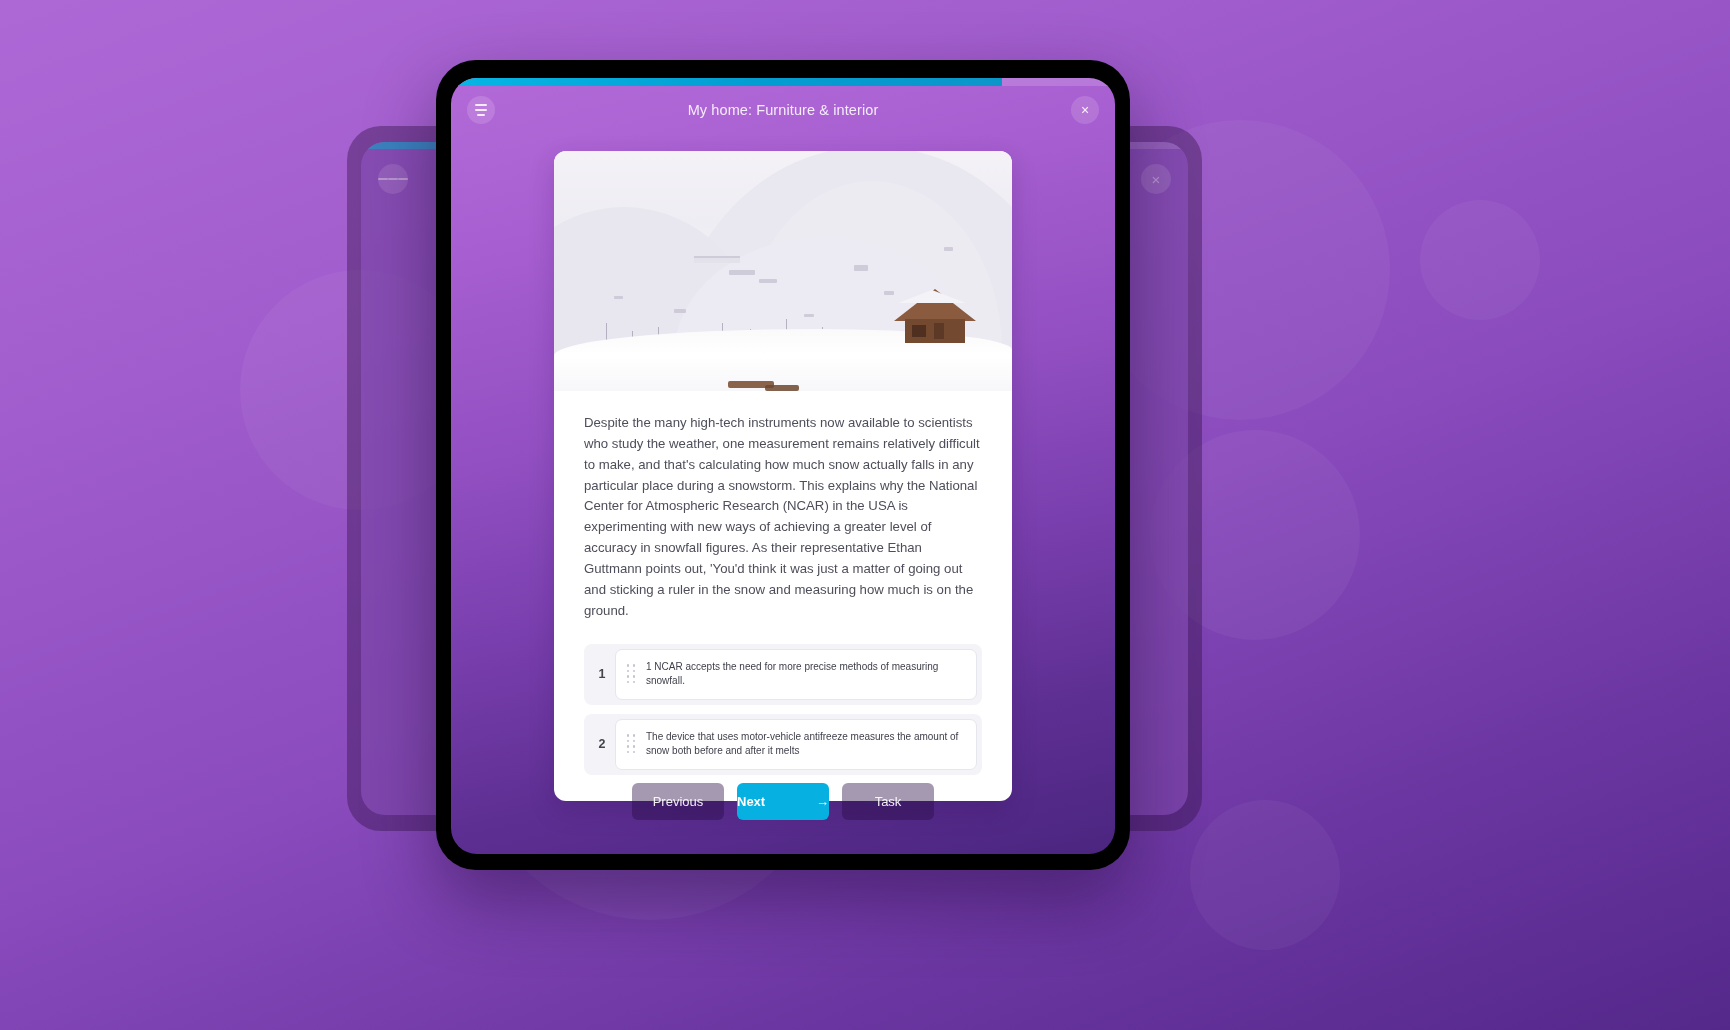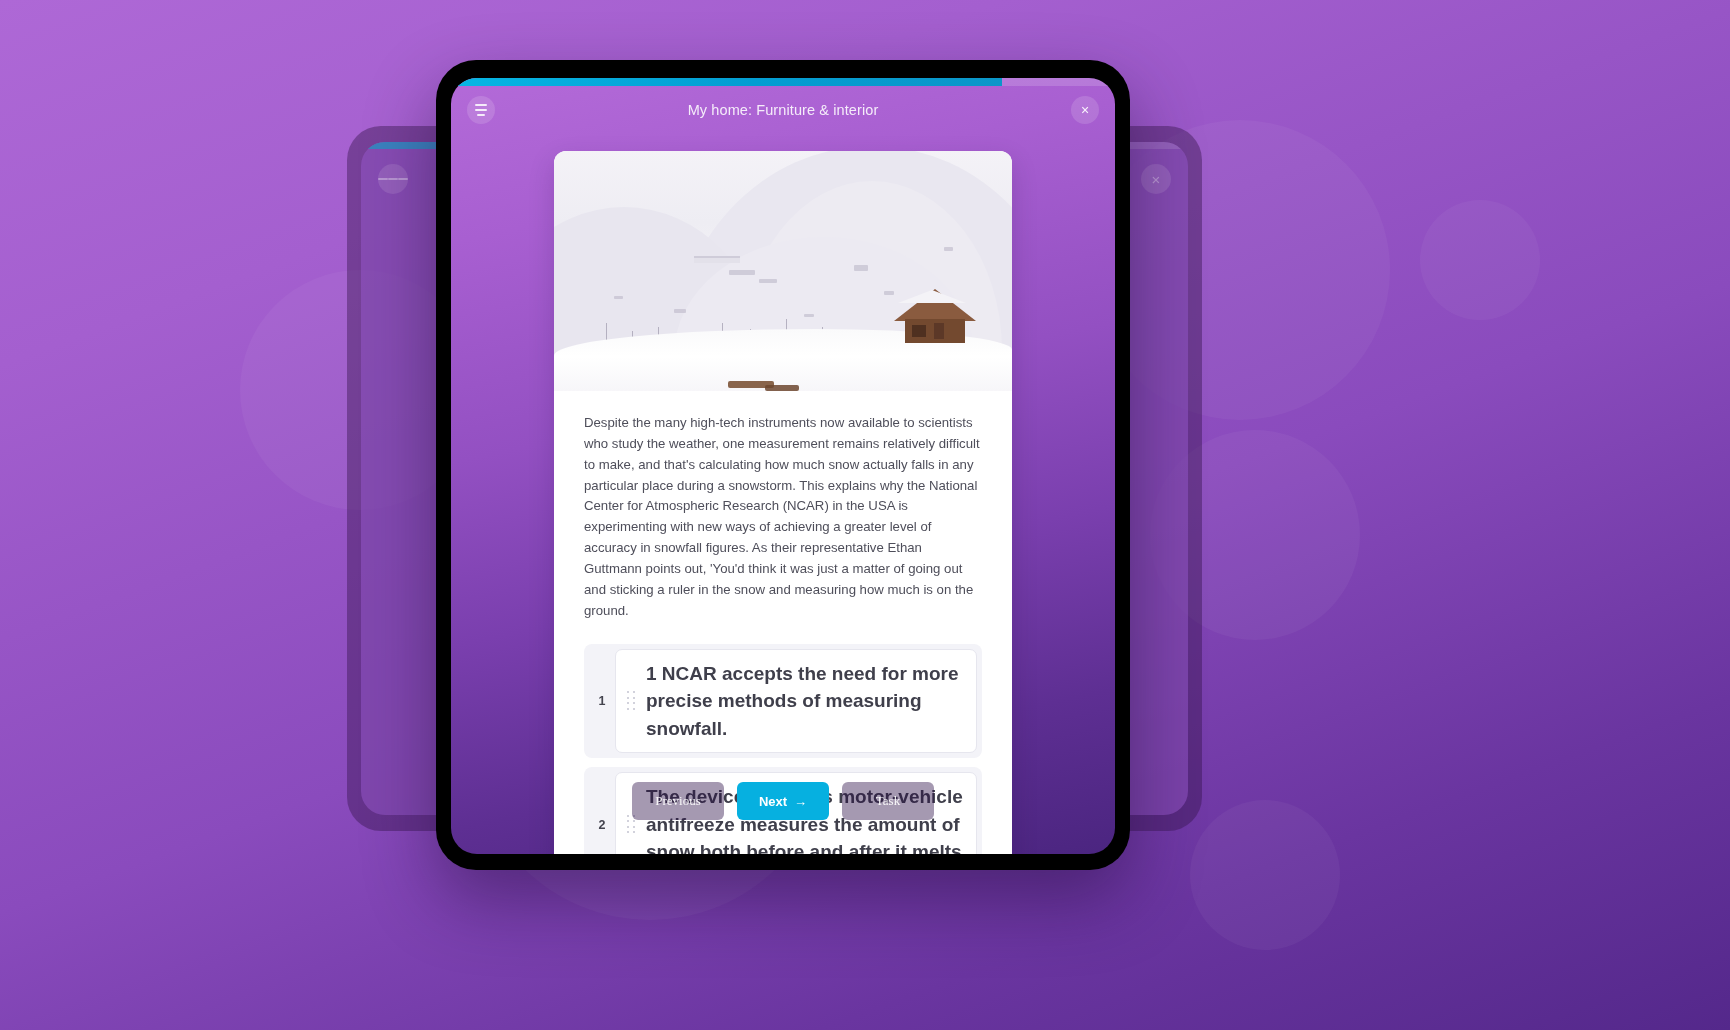--- a/index.html
+++ b/index.html
@@ -296,24 +296,23 @@
     justify-content: center;
     cursor: grab;
   }
   .drag-handle i {
     display: block;
     width: 2.2px; height: 2.2px;
     background: #c3c3d0;
     border-radius: 50%;
   }
   .order-text {
-    font-size: 19px;
+    font-size: 10px;
     line-height: 1.45;
     color: #3f3f4b;
-    font-weight: bold;
   }
 
   
   #footer-actions {
     position: absolute;
     left: 0; right: 0;
     bottom: 34px;
     display: flex;
     justify-content: center;
     gap: 13px;
@@ -324,29 +323,28 @@
     border-radius: 6px;
     font-size: 13px;
     padding: 11px 0;
     width: 92px;
     cursor: pointer;
     font-family: "Liberation Sans", sans-serif;
   }
   #btn-previous, #btn-skip {
     background: rgba(40, 12, 70, 0.42);
     color: rgba(255,255,255,0.92);
-    font-family: Liberation Serif, serif;
   }
   #btn-next {
     background: #06b0e0;
     color: #ffffff;
     font-weight: bold;
     display: flex;
     align-items: center;
-    justify-content: center;
+    justify-content: space-between;
     gap: 7px;
   }
   #btn-next .arrow { font-size: 13px; line-height: 1; }
 </style>
 </head>
 <body>
 
 <div id="backdrop">
 
   <div class="bubble b1"></div>

